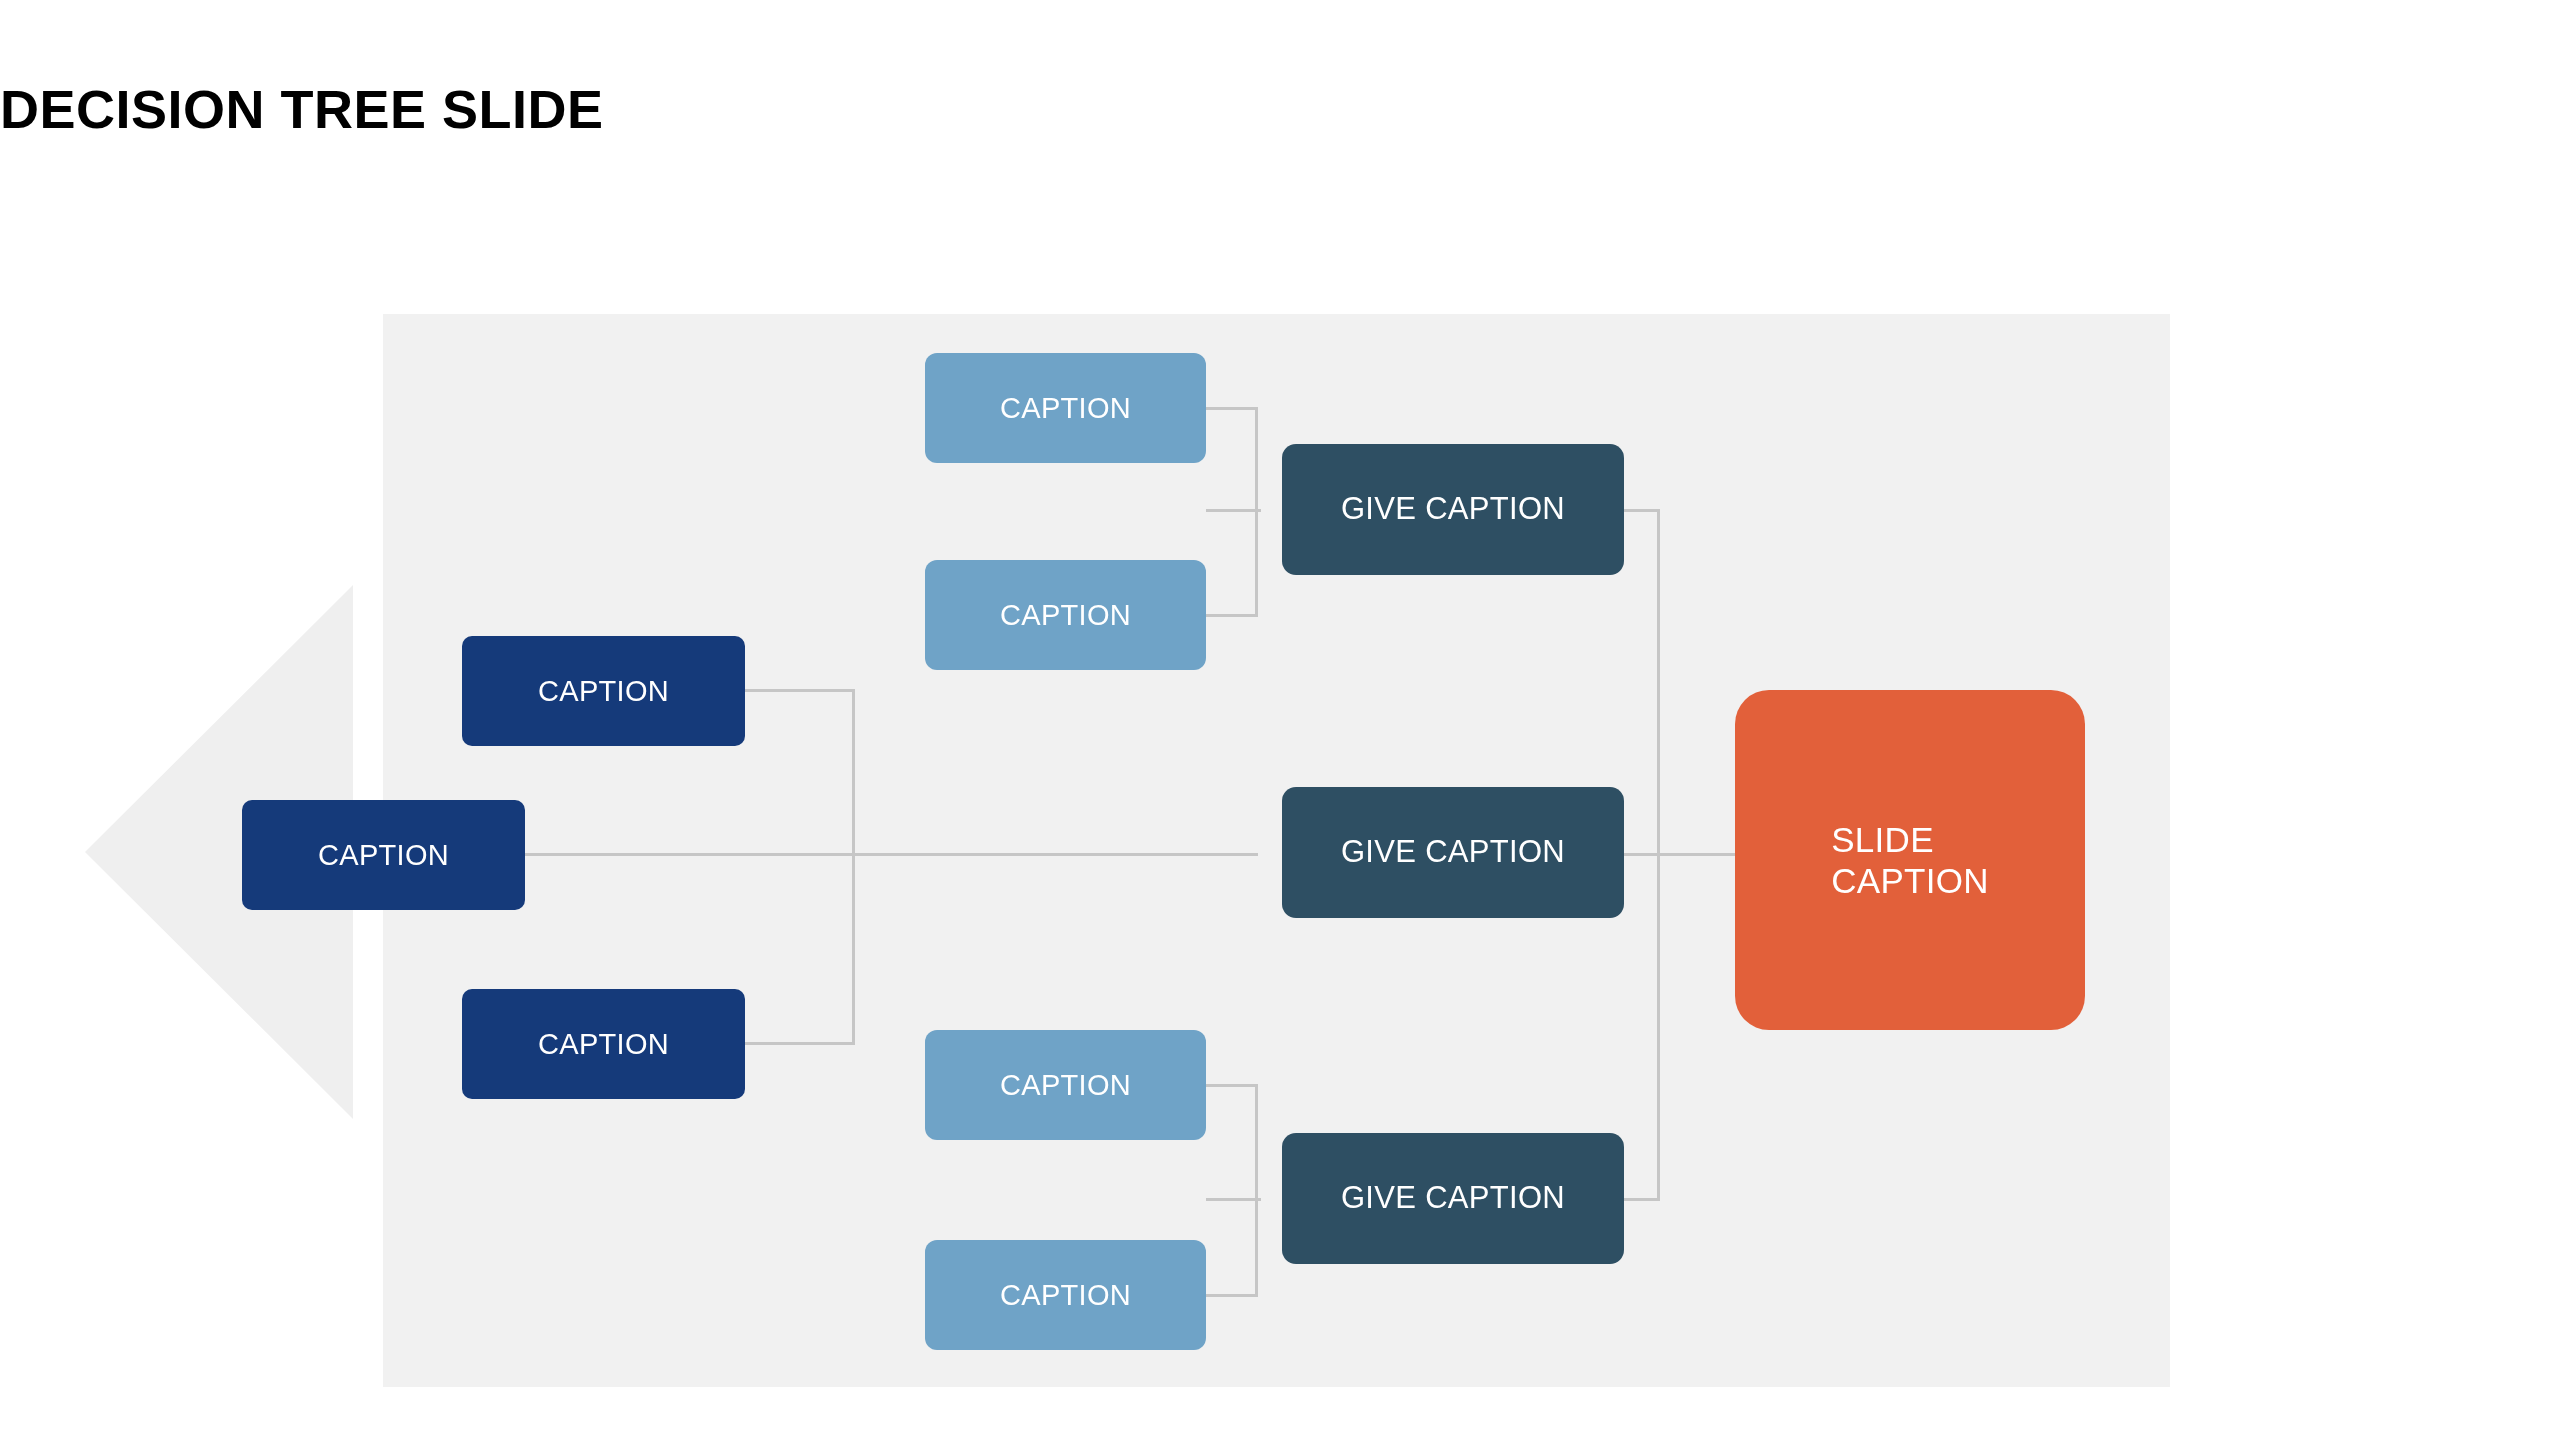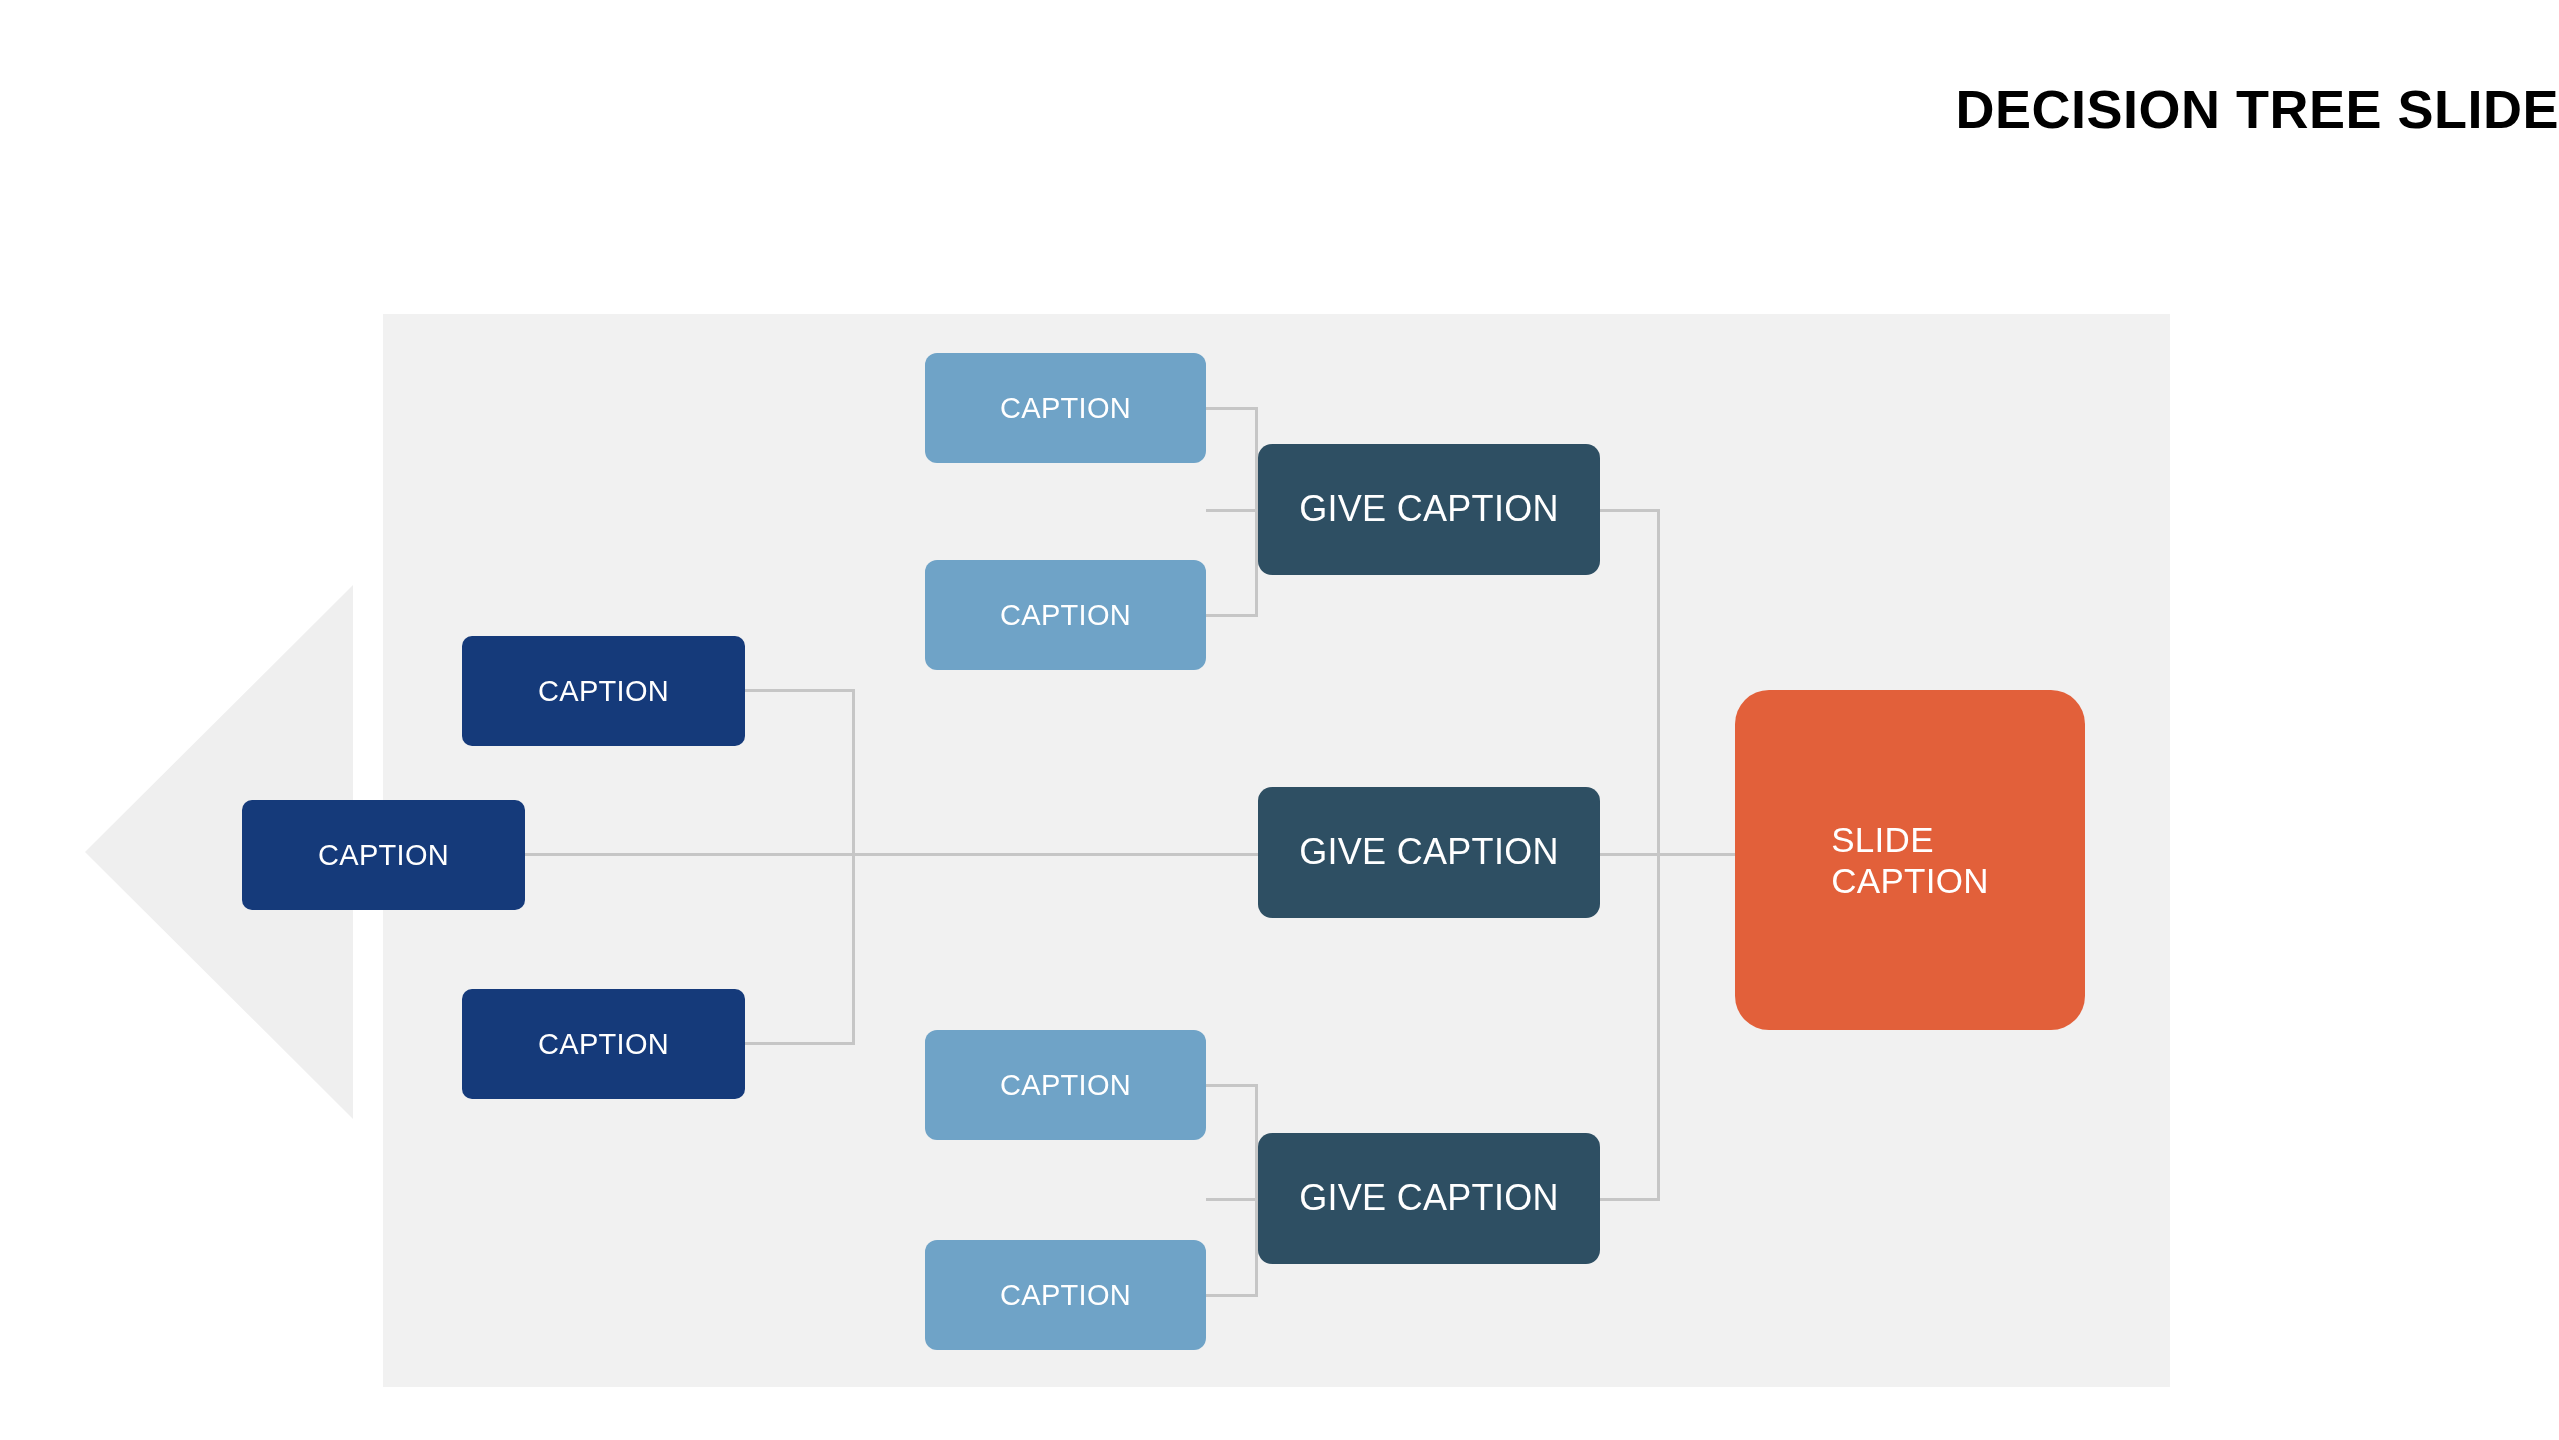--- a/index.html
+++ b/index.html
@@ -19,21 +19,21 @@
     height: 1440px;
     background: #ffffff;
   }
 
   
   #slide-title {
     position: absolute;
     left: 0;
     top: 78px;
     width: 2559px;
-    text-align: right;
+    text-align: left;
     font-size: 54px;
     font-weight: bold;
     letter-spacing: 0.5px;
     color: #000000;
     white-space: nowrap;
   }
 
   
   #diagram-panel {
     position: absolute;
@@ -83,22 +83,23 @@
   }
   .node-lightblue {
     background: #6fa3c7;
     border-radius: 12px;
     font-size: 29px;
     letter-spacing: 0.3px;
   }
   .node-teal {
     background: #2e4f63;
     border-radius: 14px;
-    font-size: 36px;
+    font-size: 31px;
     letter-spacing: 0.3px;
+    margin-left: 24px;
   }
   .node-orange {
     background: #e2603a;
     border-radius: 34px;
     font-size: 35px;
     letter-spacing: 0.3px;
   }
 
   
   #node-navy-top    { left: 462px; top: 636px;  width: 283px; height: 110px; }

